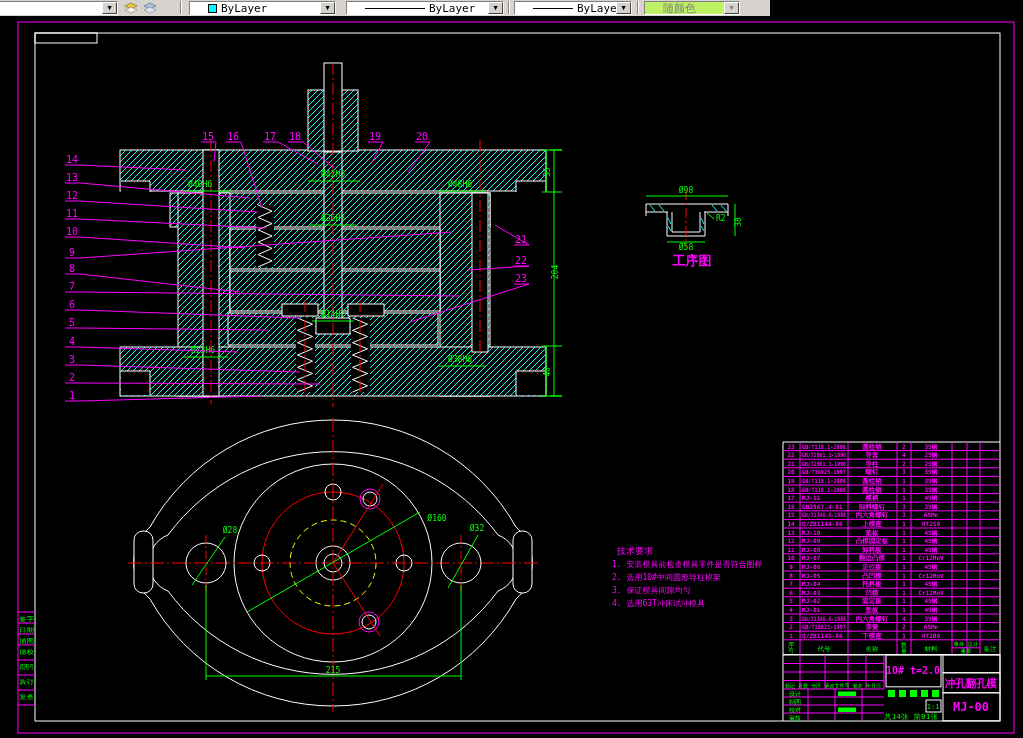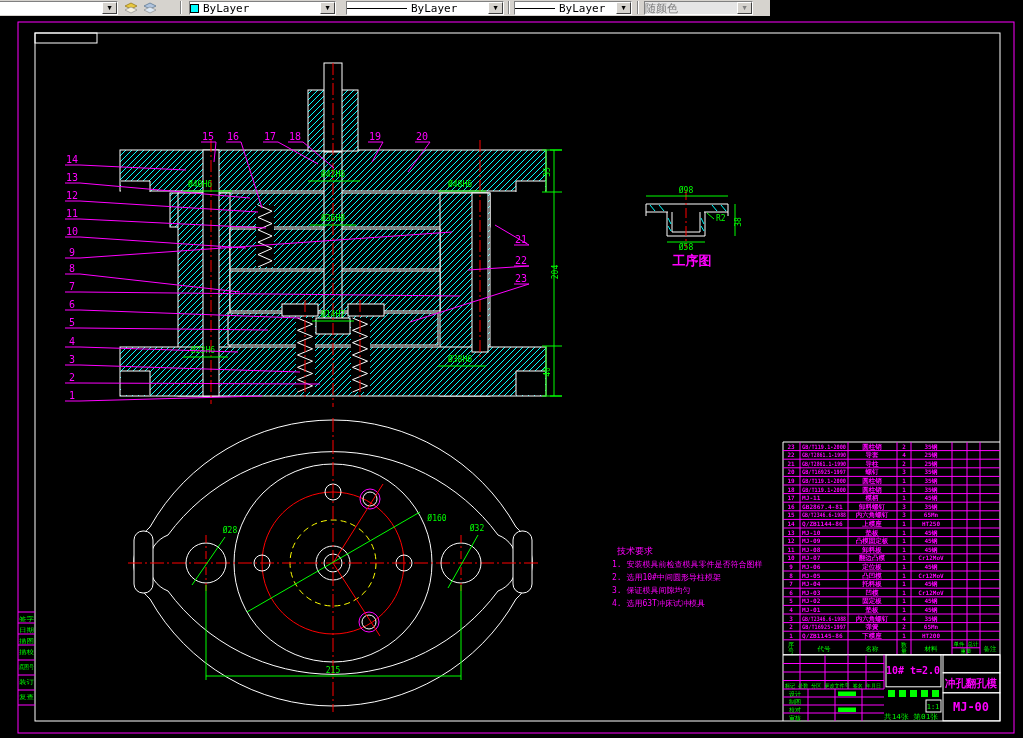--- a/index.html
+++ b/index.html
@@ -1,19 +1,19 @@
 <!DOCTYPE html>
 <html><head>
 <meta charset="utf-8">
 <style>
   html,body{margin:0;padding:0;background:#000;width:1023px;height:738px;overflow:hidden}
   *{box-sizing:border-box}
   #toolbar{position:absolute;left:0;top:0;width:770px;height:16px;background:#d6d3ce;font-family:"DejaVu Sans Mono",monospace;font-size:11px;color:#000;z-index:2}
   .combo{position:absolute;top:1px;height:14px;background:#fff;border:1px solid;border-color:#808080 #fff #fff #808080;display:flex;align-items:center}
-  .combo .fld{flex:1;display:flex;align-items:center;overflow:hidden;padding-left:0;gap:4px}
+  .combo .fld{flex:1;display:flex;align-items:center;overflow:hidden;padding-left:18px;gap:4px}
   .combo .arw{width:15px;height:12px;background:#d6d3ce;border:1px solid;border-color:#fff #404040 #404040 #fff;display:flex;align-items:center;justify-content:center;font-size:7px}
   .sw{width:9px;height:9px;background:#00ffff;border:1px solid #000;flex:none}
   .ltln{width:60px;height:1px;background:#000;flex:none}
   .tbtn{position:absolute;top:1px;width:17px;height:14px;display:flex;align-items:center;justify-content:center}
   .sep{position:absolute;top:1px;width:2px;height:13px;border-left:1px solid #808080;border-right:1px solid #fff}
   #cad{position:absolute;left:0;top:0;z-index:1}
   svg text{font-family:"DejaVu Sans Mono",monospace}
 </style>
 </head>
 <body>
@@ -52,21 +52,21 @@
   </div>
   <div class="sep" style="left:508px"></div>
   <div class="combo" style="left:514px;width:118px">
     <div class="fld">
         <span class="ltln" style="width:40px"></span>
         <span>ByLayer</span>
       </div>
     <div class="arw">▼</div>
   </div>
   <div class="sep" style="left:637px"></div>
-  <div class="combo" style="left:644px;width:109px;background:#e5e5e5">
+  <div class="combo" style="left:644px;width:96px;background:#bef264">
     <div class="fld" style="color:#808080">
         <span>随颜色</span>
       </div>
     <div class="arw" style="color:#808080">▼</div>
   </div>
 </div>
 
 <svg id="cad" width="1023" height="738" xmlns="http://www.w3.org/2000/svg">
   <defs>
     <pattern id="hatch" width="6" height="6" patternUnits="userSpaceOnUse">

